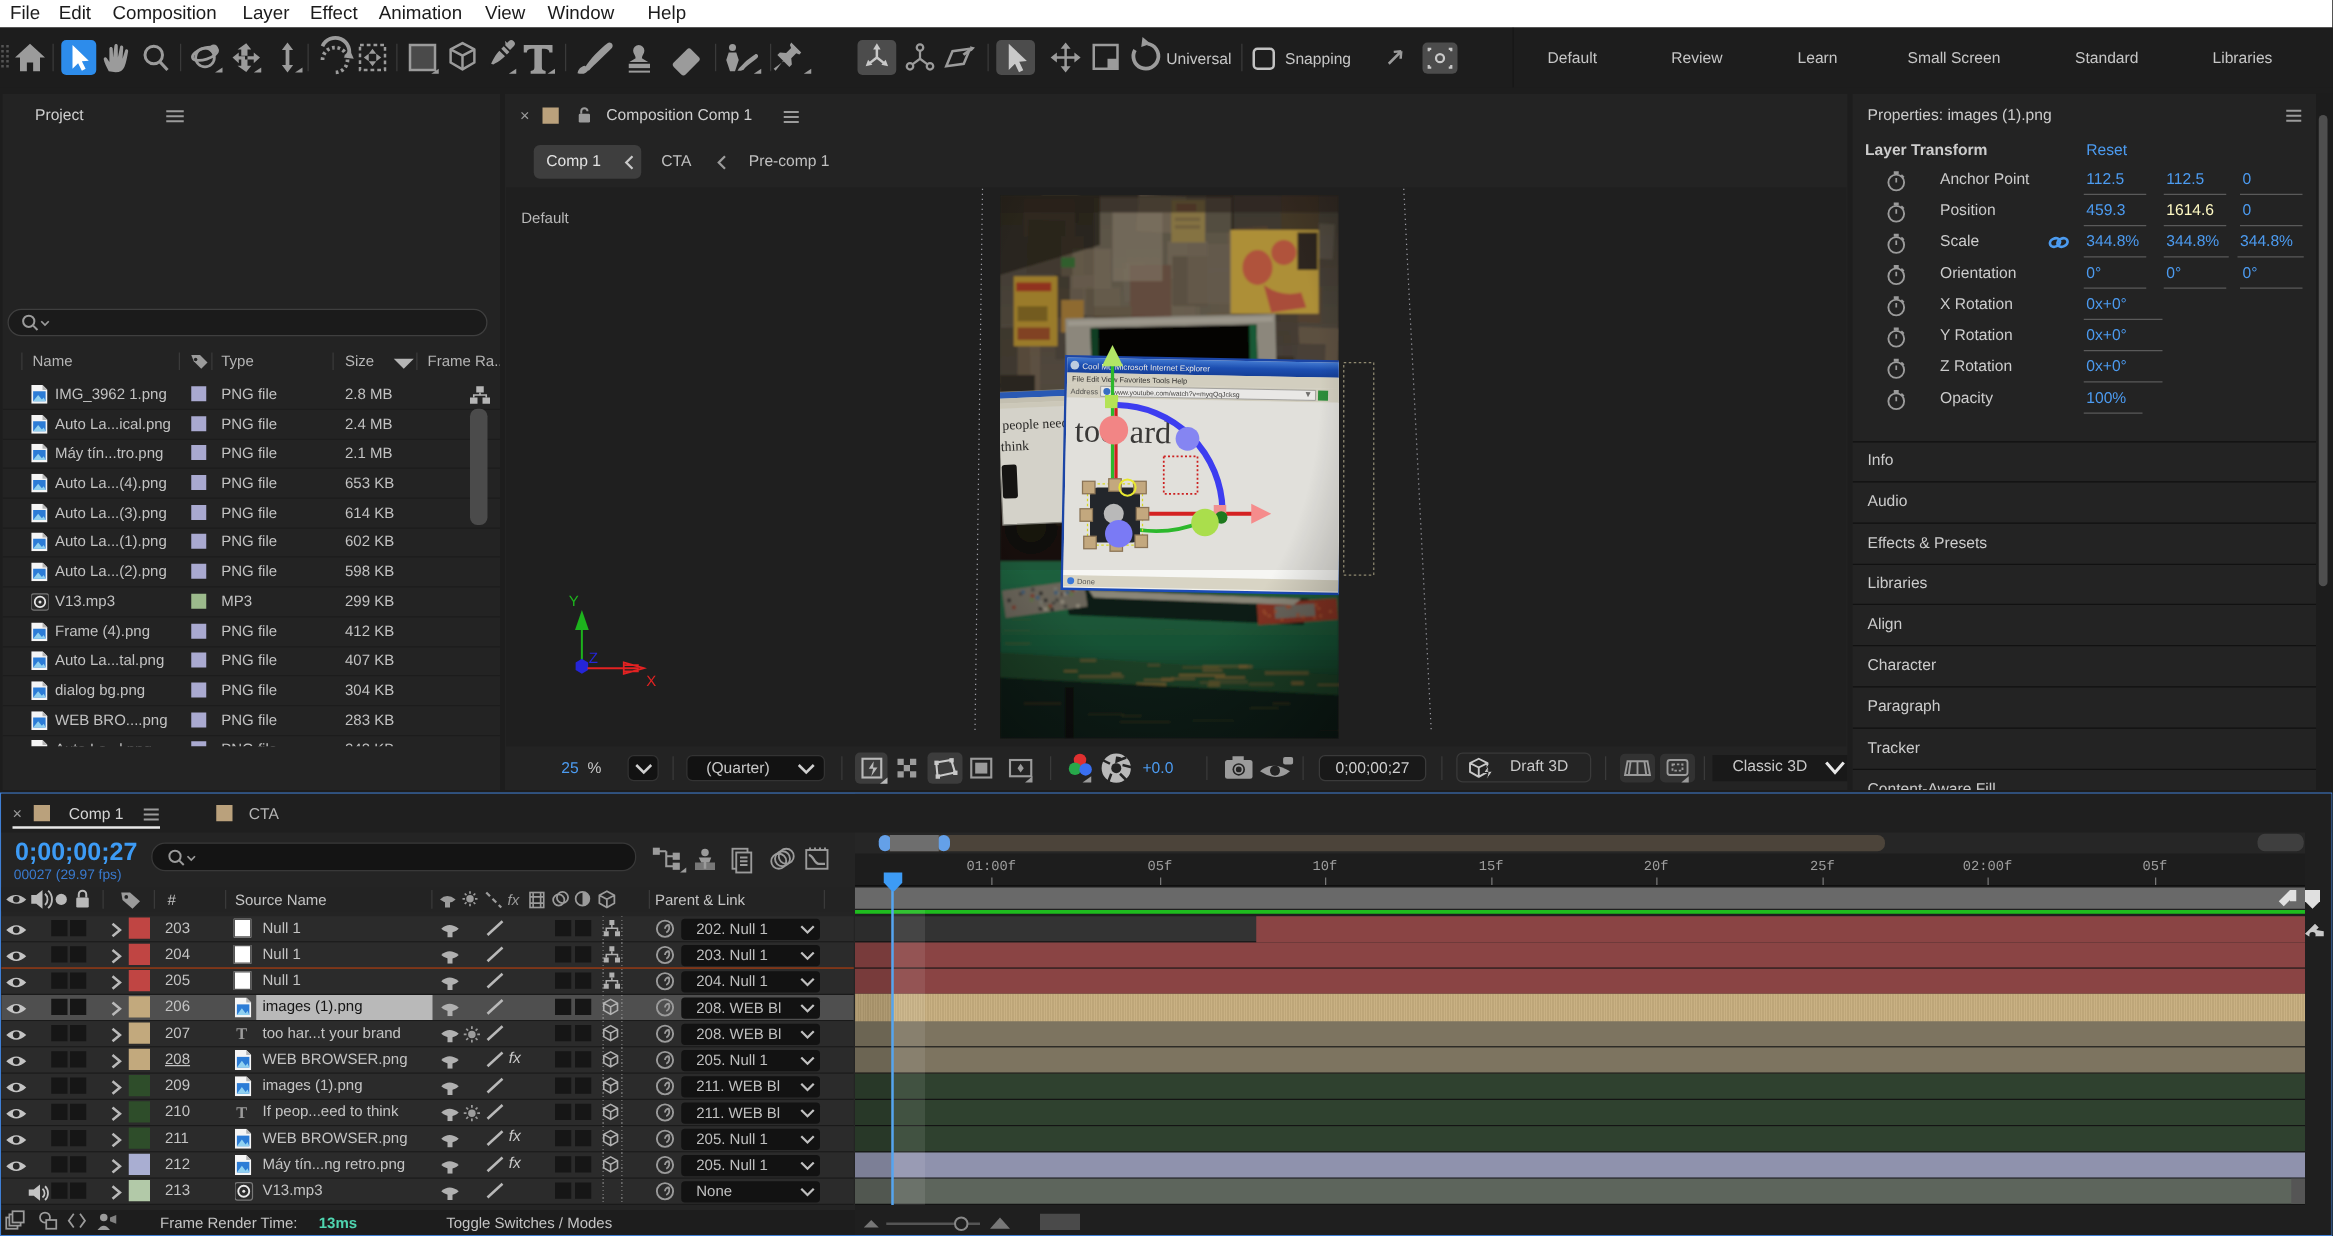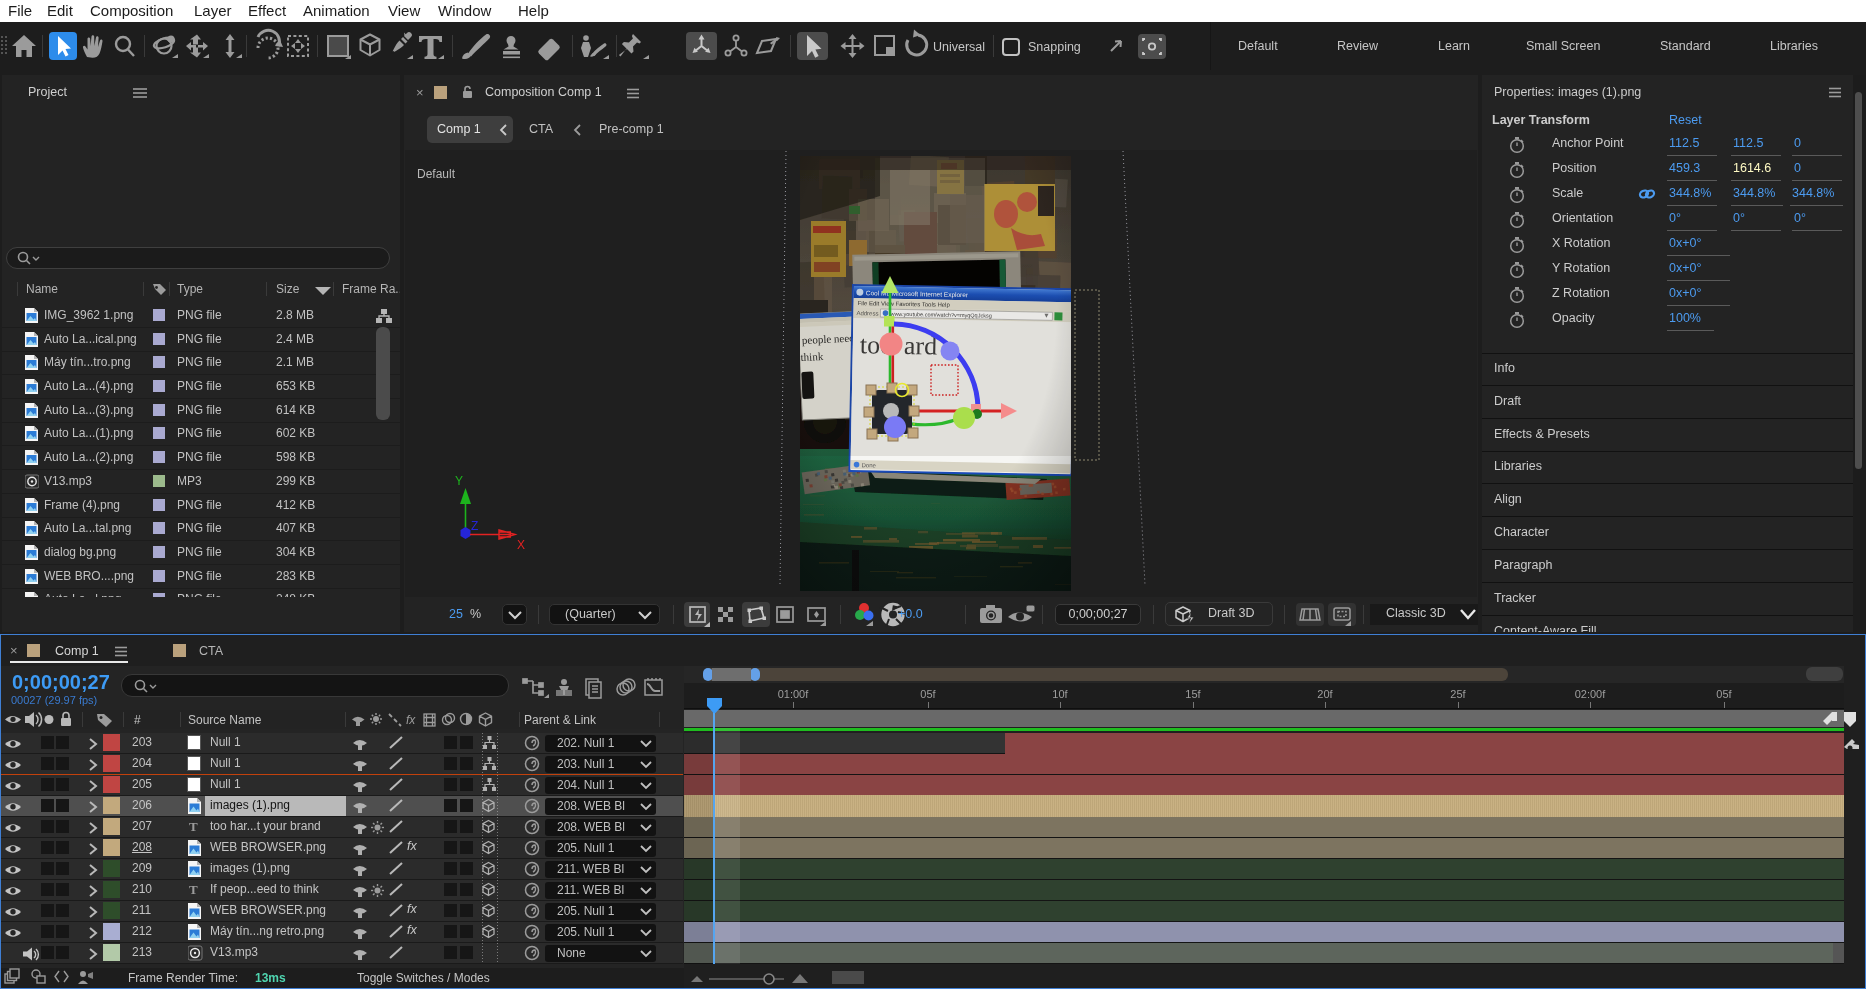--- a/index.html
+++ b/index.html
@@ -820,21 +820,21 @@
           <circle cx="8" cy="17" r="5" fill="#27a84a"></circle>
           <circle cx="16.5" cy="17.5" r="5" fill="#3a6ff0"></circle>
         <path d="M14 28 l7 0 0 -5 z" fill="#9b9b9b"></path>
         <g fill="#b9b9b9">
             <path d="M41 6 a10.5 10.5 0 1 0 .01 0 Z M41 6 l6 3 -7 4 Z"></path>
           </g>
         <circle cx="41" cy="16.5" r="10.5" fill="none" stroke="#b9b9b9" stroke-width="2.4"></circle>
         <path d="M41 11 l8 -3 M46 14 l8 2 M44 21 l6 6 M37 21 l-3 8 M36 13 l-8 -4" stroke="#232323" stroke-width="2"></path>
         <circle cx="41" cy="16.5" r="4" fill="#232323"></circle>
       </svg>
-      <span class="abs" style="left:494px; top:9px; color:#4c9bf0;text-align:right;">+0.0</span>
+      <span class="abs" style="left:510px; top:9px; color:#4c9bf0;text-align:right;">+0.0</span>
       <div class="abs" style="left:561px; top:7px; width:1px; height:19px; background:#3a3a3a;"></div>
       <svg width="60" height="34" style="position:absolute;left:570px;top:0">
         <rect x="6" y="10" width="22" height="15" rx="2" fill="#9b9b9b"></rect>
         <rect x="12" y="7" width="9" height="5" fill="#9b9b9b"></rect>
         <circle cx="17" cy="17.5" r="5" fill="#232323"></circle>
           <circle cx="17" cy="17.5" r="3" fill="none" stroke="#9b9b9b" stroke-width="1.4"></circle>
       </svg>
       <svg width="40" height="34" style="position:absolute;left:600px;top:0">
         <path d="M4 19 q10 -9 24 0 q-10 9 -24 0 Z" fill="#9b9b9b"></path>
         <circle cx="16" cy="18.5" r="4" fill="#232323"></circle>
@@ -976,21 +976,21 @@
         <rect x="7" y="1" width="4" height="2.4" fill="#9b9b9b"></rect>
         <line x1="13" y1="4" x2="15" y2="6" stroke="#9b9b9b" stroke-width="1.5"></line>
         <line x1="9" y1="10" x2="9" y2="6.4" stroke="#9b9b9b" stroke-width="1.4"></line>
       </svg>
     <span class="abs" style="left:70px; top:236px;">Opacity</span>
     <span class="abs" style="left:187px; top:236px; color:#4c9bf0;">100%</span>
     <div class="abs" style="left:185px; top:255px; width:47px; height:1px; background:#5a5a5a;"></div>
     <div class="abs" style="left:0;top:278px;width:371px;height:1px;background:#111;"></div>
     <span class="abs" style="left:12px; top:286px;">Info</span>
     <div class="abs" style="left:0;top:310px;width:371px;height:1px;background:#111;"></div>
-    <span class="abs" style="left:12px; top:319px;">Draft</span>
+    <span class="abs" style="left:12px; top:319px;">Audio</span>
     <div class="abs" style="left:0;top:343px;width:371px;height:1px;background:#111;"></div>
     <span class="abs" style="left:12px; top:352px;">Effects &amp; Presets</span>
     <div class="abs" style="left:0;top:376px;width:371px;height:1px;background:#111;"></div>
     <span class="abs" style="left:12px; top:384px;">Libraries</span>
     <div class="abs" style="left:0;top:408px;width:371px;height:1px;background:#111;"></div>
     <span class="abs" style="left:12px; top:417px;">Align</span>
     <div class="abs" style="left:0;top:441px;width:371px;height:1px;background:#111;"></div>
     <span class="abs" style="left:12px; top:450px;">Character</span>
     <div class="abs" style="left:0;top:474px;width:371px;height:1px;background:#111;"></div>
     <span class="abs" style="left:12px; top:483px;">Paragraph</span>
@@ -1614,21 +1614,21 @@
           </svg>
           <div class="abs" style="left:544px;top:1.5px;width:111px;height:17px;background:#121212;border-radius:3px;color:#c0c0c0;">
             <span class="abs" style="left:12px;top:1px;">None</span>
             <svg width="12" height="9" style="position:absolute;left:95px;top:5px">
               <path d="M1 1 l5 5 5 -5" stroke="#c0c0c0" stroke-width="1.8" fill="none"></path>
             </svg>
           </div>
         </div>
     <div class="abs" style="left:481px;top:98px;width:1px;height:231px;background:repeating-linear-gradient(#b0b0b0 0 1px, transparent 1px 3px);opacity:0.6;"></div>
     <div class="abs" style="left:496px;top:98px;width:1px;height:231px;background:repeating-linear-gradient(#b0b0b0 0 1px, transparent 1px 3px);opacity:0.6;"></div>
-    <div class="abs" style="left:683px;top:0;width:1181px;height:353px;background:#1f1f1f;">
+    <div class="abs" style="left:683px;top:0;width:1181px;height:353px;background:#1f1f1f;font-family:Liberation Mono, monospace;">
     <div class="abs" style="left:0;top:31px;width:1160px;height:17px;background:#262626;"></div>
     <div class="abs" style="left:21px;top:33px;width:803px;height:13px;background:#4c443a;border-radius:6px;"></div>
     <div class="abs" style="left:19px;top:33px;width:10px;height:13px;background:#64a0e8;border-radius:5px;"></div>
     <div class="abs" style="left:66px;top:33px;width:10px;height:13px;background:#64a0e8;border-radius:5px;"></div>
     <div class="abs" style="left:28px;top:33px;width:39px;height:13px;background:#6e6e6e;"></div>
     <div class="abs" style="left:1122px;top:32px;width:37px;height:14px;background:#3f3f3f;border-radius:6px;"></div>
     <div class="abs" style="left:0;top:48px;width:1160px;height:26px;background:#1d1d1d;border-bottom:1px solid #0f0f0f;">
     <span class="abs" style="left:89px;top:5px;width:40px;text-align:center;color:#9e9e9e;font-size:11px;">01:00f</span>
     <div class="abs" style="left:109px;top:19px;width:1px;height:6px;background:#777;"></div>
     <span class="abs" style="left:224px;top:5px;width:40px;text-align:center;color:#9e9e9e;font-size:11px;">05f</span>

